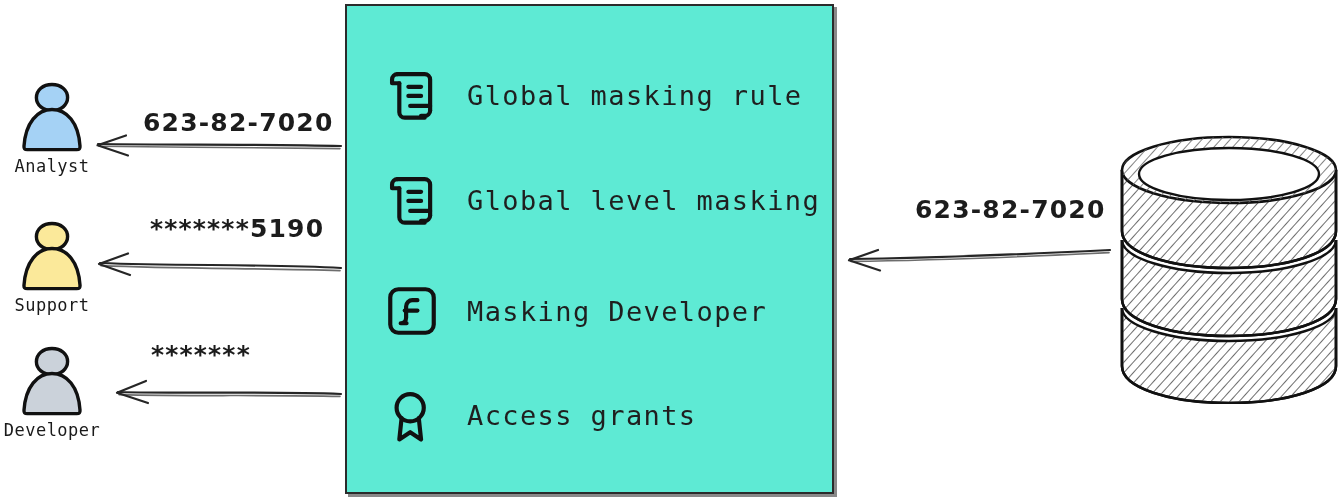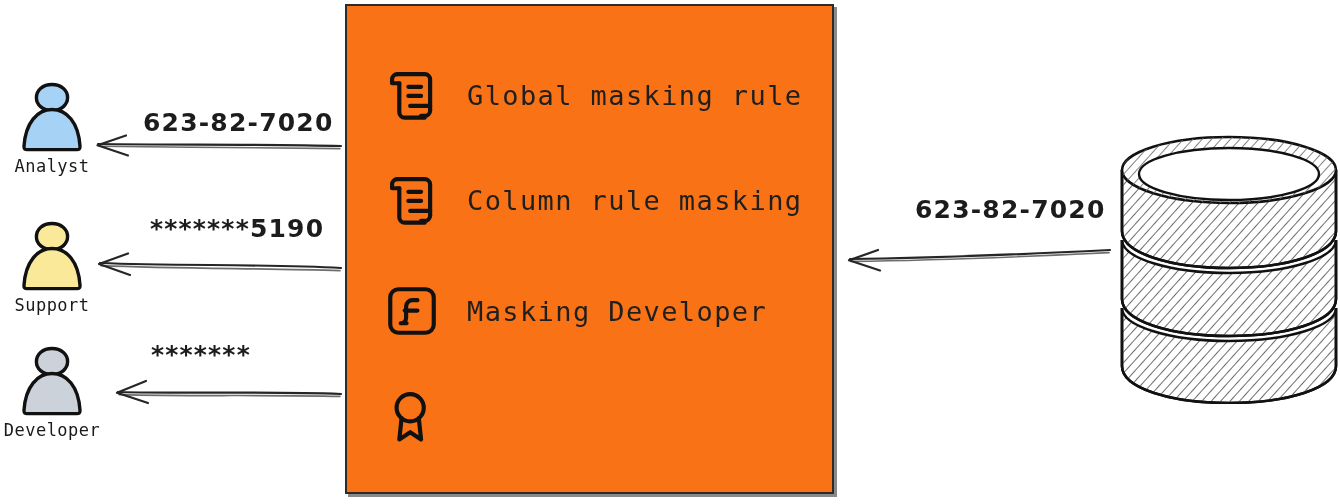--- a/index.html
+++ b/index.html
@@ -63,21 +63,21 @@
   #label-developer { left: 151px; top: 340px; }
   #label-db        { left: 915px; top: 195px; }
 
   
   #masking-panel {
     position: absolute;
     left: 345px;
     top: 4px;
     width: 489px;
     height: 490px;
-    background: #f97316;
+    background: #5eead4;
     border: 2px solid #2b2b2b;
     box-sizing: border-box;
     box-shadow: 3px 3px 0 rgba(40,40,40,0.55);
   }
   .panel-item {
     position: absolute;
     display: flex;
     align-items: center;
     gap: 26px;
     left: 36px;
@@ -203,37 +203,38 @@
         <g fill="none" stroke="#111" stroke-width="4.6" stroke-linecap="round" stroke-linejoin="round">
           <path d="M16 9 h30 a6 6 0 0 1 6 6 v34"></path>
           <path d="M16 9 a6 6 0 0 0 -6 6 v4 h8"></path>
           <path d="M18 19 v32 a6 6 0 0 0 6 6 h22"></path>
           <path d="M52 49 a6 6 0 0 1 -6 6 h-4"></path>
           <path d="M30 44 h22"></path>
           <path d="M28 23 h14"></path>
           <path d="M28 33 h14"></path>
         </g>
       </svg>
-      <div class="item-label">Column rule masking</div>
+      <div class="item-label">Global level masking</div>
     </div>
 
     <div class="panel-item" id="panel-item-2">
       <svg class="item-icon" viewBox="0 0 64 64">
         <rect x="8" y="8" width="48" height="48" rx="9" ry="9" fill="none" stroke="#111" stroke-width="4.6"></rect>
         <path d="M38 20 h-5.5 a7 7 0 0 0 -7 7 v12.5 a6 6 0 0 1 -6 6 H26" fill="none" stroke="#111" stroke-width="4.6" stroke-linecap="round" stroke-linejoin="round"></path>
         <path d="M24 31.5 h14" fill="none" stroke="#111" stroke-width="4.6" stroke-linecap="round"></path>
       </svg>
       <div class="item-label">Masking Developer</div>
     </div>
 
     <div class="panel-item" id="panel-item-3">
       <svg class="item-icon" viewBox="0 0 64 64">
         <circle cx="30" cy="24" r="15" fill="none" stroke="#111" stroke-width="4.6"></circle>
         <path d="M20.5 35.5 L18 59 L30 51 L42 59 L39.5 35.5" fill="none" stroke="#111" stroke-width="4.6" stroke-linecap="round" stroke-linejoin="round"></path>
       </svg>
+      <div class="item-label">Access grants</div>
     </div>
 
   </div>
 
   <div id="database">
     <svg viewBox="0 0 232 292">
       <defs>
         <pattern id="hatch" width="7" height="7" patternTransform="rotate(42)" patternUnits="userSpaceOnUse">
           <line x1="0" y1="0" x2="0" y2="7" stroke="#6e6e6e" stroke-width="2"></line>
         </pattern>

